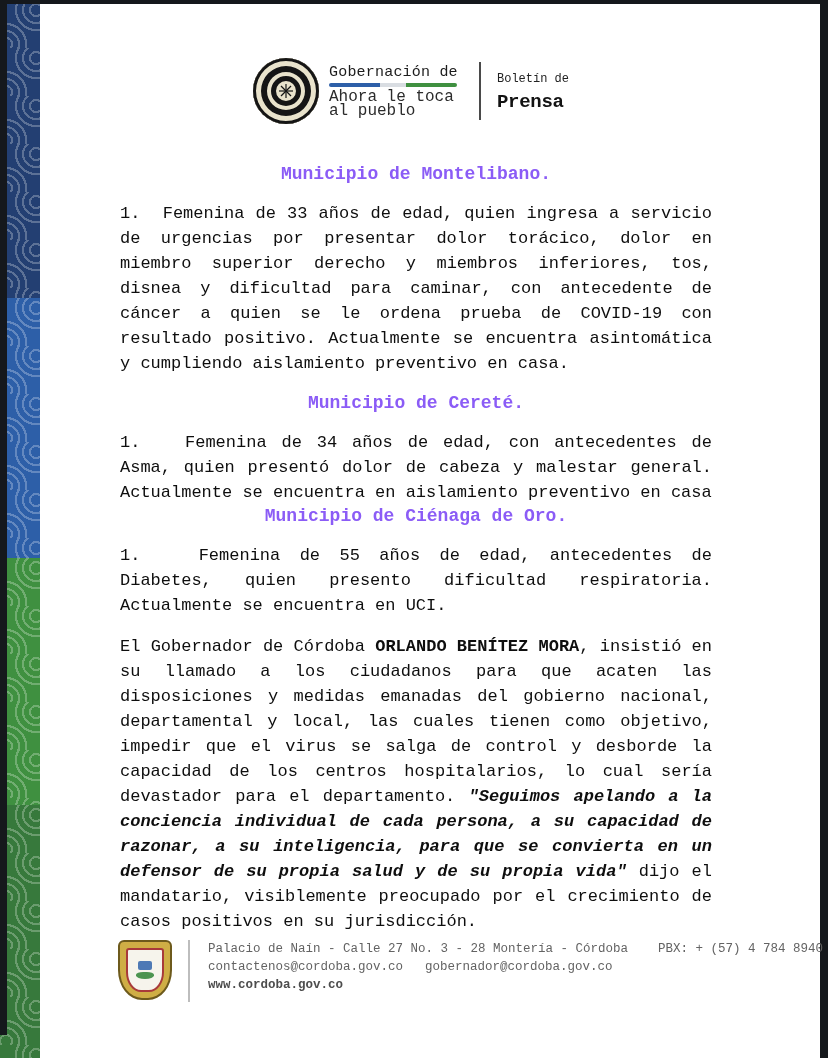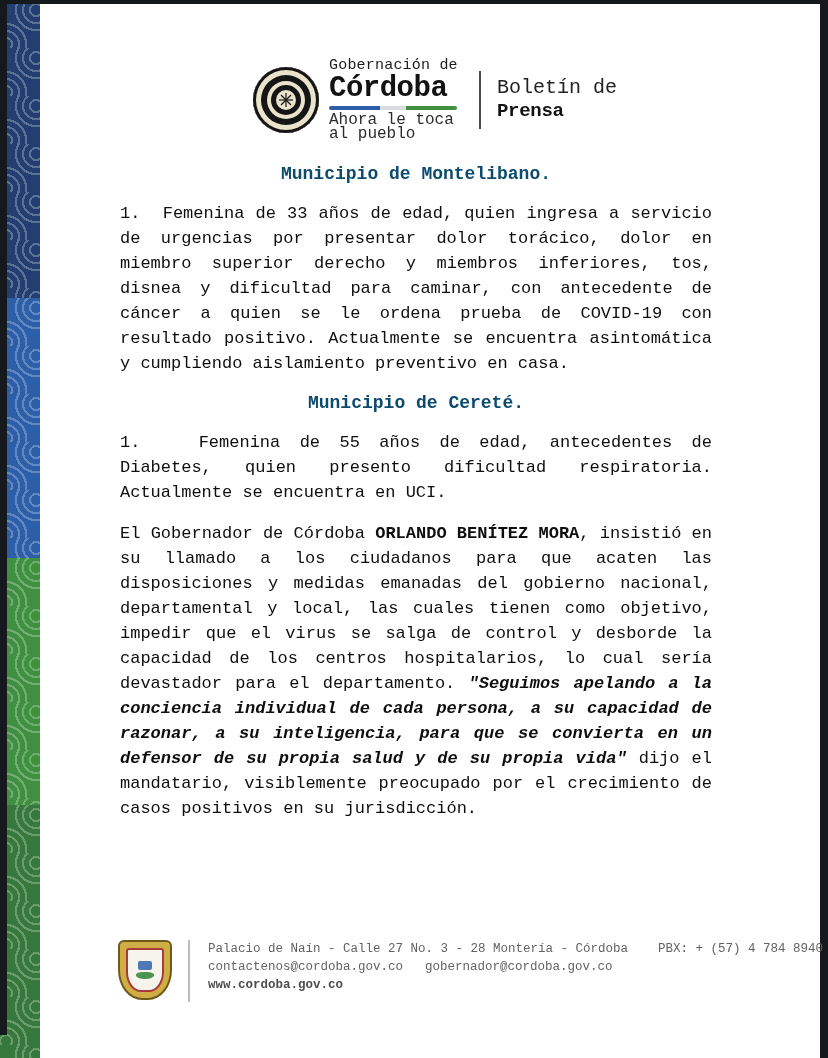--- a/index.html
+++ b/index.html
@@ -39,30 +39,30 @@
   .logo-text{margin-left:10px;width:132px;}
   .logo-line1{font-size:15px;color:#1c1c1c;letter-spacing:.2px;line-height:16px;}
   .logo-name{font-size:29px;font-weight:bold;color:#121212;line-height:30px;letter-spacing:-.5px;}
   .tricolor{display:flex;height:4px;width:128px;margin:2px 0 3px 0;border-radius:2px;overflow:hidden;}
   .tricolor .c1{flex:4;}
   .tricolor .c2{flex:2;}
   .tricolor .c3{flex:4;}
   .logo-tagline{font-size:16px;color:#2b2b2b;line-height:14px;}
   .header-divider{width:2px;height:58px;background:#4a4a4a;margin:0 16px 0 18px;}
   .bulletin{padding-top:4px;}
-  .bulletin-line1{font-size:20px;color:#222;line-height:18px;}
+  .bulletin-line1{font-size:12px;color:#222;line-height:18px;}
   .bulletin-line2{font-size:19px;font-weight:bold;color:#121212;line-height:28px;letter-spacing:-.3px;}
   
   .content{
     position:absolute;left:120px;top:163px;width:592px;
     font-size:17px;line-height:25px;text-align:justify;color:#0e0e0e;
   }
   .content h2{
     font-size:18px;line-height:22px;font-weight:bold;text-align:center;
-    margin:0 0 16px 0;color:#0c4a6e;
+    margin:0 0 16px 0;color:#8b5cf6;
   }
   .content p{margin:0 0 16px 0;}
   .content p.no-gap{margin-bottom:0;}
   .content p.mt8{margin-top:0;}
   .content p.mt10{margin-top:10px;}
   .b{font-weight:bold;}
   .bi{font-weight:bold;font-style:italic;}
   
   .footer{position:absolute;left:118px;top:940px;display:flex;align-items:flex-start;}
   .shield{
@@ -105,42 +105,43 @@
         <g stroke="#151515" stroke-width="1.2">
           <line x1="7" y1="0" x2="7" y2="14"></line>
           <line x1="0" y1="7" x2="14" y2="7"></line>
           <line x1="2" y1="2" x2="12" y2="12"></line>
           <line x1="12" y1="2" x2="2" y2="12"></line>
         </g>
       </svg>
     </div>
     <div class="logo-text">
       <div class="logo-line1">Gobernación de</div>
-      <div class="logo-name">Córdoba</div>
       <div class="tricolor">
         <span class="c1" style="background:#2d5fa8"></span>
         <span class="c2" style="background:#d9dde2"></span>
         <span class="c3" style="background:#3f9040"></span>
       </div>
       <div class="logo-tagline">Ahora le toca al pueblo</div>
     </div>
     <div class="header-divider"></div>
     <div class="bulletin">
       <div class="bulletin-line1">Boletín de</div>
       <div class="bulletin-line2">Prensa</div>
     </div>
   </div>
 
   <div class="content">
 
     <h2>Municipio de Montelibano.</h2>
     <p>1.&nbsp;&nbsp;Femenina de 33 años de edad, quien ingresa a servicio de urgencias por presentar dolor torácico, dolor en miembro superior derecho y miembros inferiores, tos, disnea y dificultad para caminar, con antecedente de cáncer a quien se le ordena prueba de COVID-19 con resultado positivo. Actualmente se encuentra asintomática y cumpliendo aislamiento preventivo en casa.</p>
 
     <h2>Municipio de Cereté.</h2>
+    <p class="no-gap">1.&nbsp;&nbsp;&nbsp;Femenina de 34 años de edad, con antecedentes de Asma, quien presentó dolor de cabeza y malestar general. Actualmente se encuentra en aislamiento preventivo en casa</p>
 
+    <h2>Municipio de Ciénaga de Oro.</h2>
     <p>1.&nbsp;&nbsp;&nbsp;Femenina de 55 años de edad, antecedentes de Diabetes, quien presento dificultad respiratoria. Actualmente se encuentra en UCI.</p>
 
     <p class="mt8"><span>El Gobernador de Córdoba </span><span class="b">ORLANDO BENÍTEZ MORA</span><span>, insistió en su llamado a los ciudadanos para que acaten las disposiciones y medidas emanadas del gobierno nacional, departamental y local, las cuales tienen como objetivo, impedir que el virus se salga de control y desborde la capacidad de los centros hospitalarios, lo cual sería devastador para el departamento. </span><span class="bi">"Seguimos apelando a la conciencia individual de cada persona, a su capacidad de razonar, a su inteligencia, para que se convierta en un defensor de su propia salud y de su propia vida"</span><span> dijo el mandatario, visiblemente preocupado por el crecimiento de casos positivos en su jurisdicción.</span></p>
 
 
   </div>
 
   <div class="footer">
     <div class="shield">
       <div class="shield-inner">

